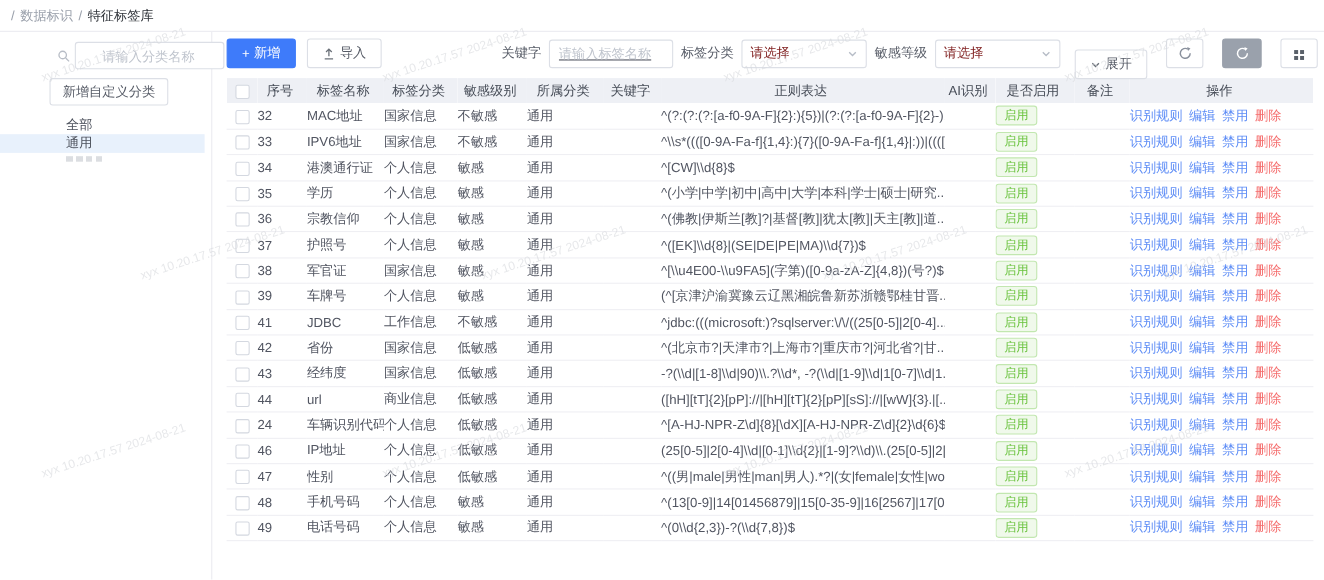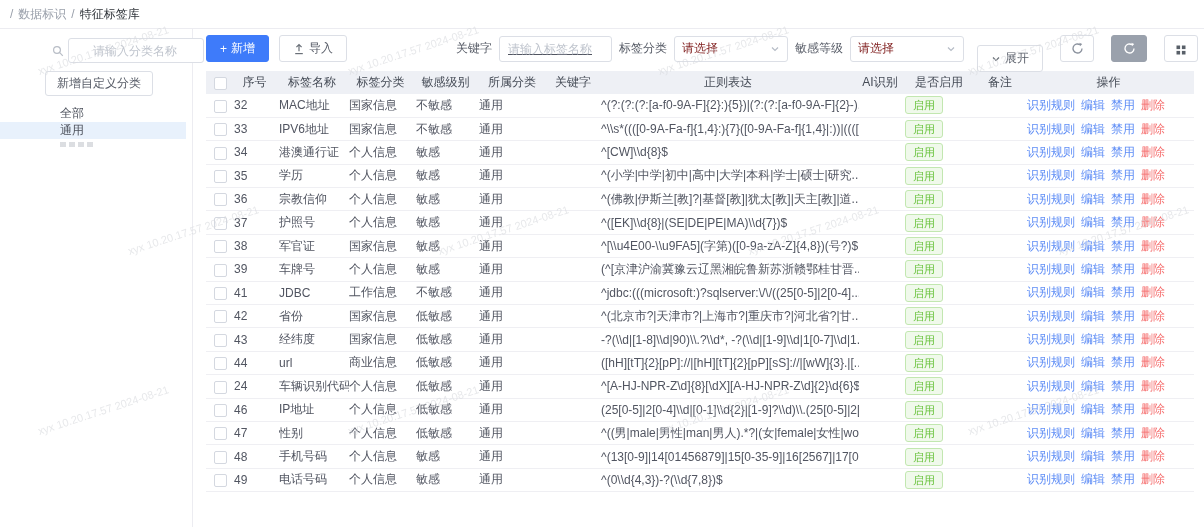--- a/index.html
+++ b/index.html
@@ -429,21 +429,21 @@
   </tr>
 
   <tr>
     <td class="c-check"><input type="checkbox" class="cb" style=""></td>
     <td>49</td>
     <td>电话号码</td>
     <td>个人信息</td>
     <td>敏感</td>
     <td>通用</td>
     <td></td>
-    <td>^(0\\d{4,3})-?(\\d{7,8})$</td>
+    <td>^(0\\d{2,3})-?(\\d{7,8})$</td>
     <td></td>
     <td><span class="badge">启用</span></td>
     <td></td>
     <td><a class="act link">识别规则</a><a class="act link">编辑</a><a class="act link">禁用</a><a class="act danger">删除</a></td>
   </tr>
 </tbody>
     </table>
   </div>
 </div>
 

